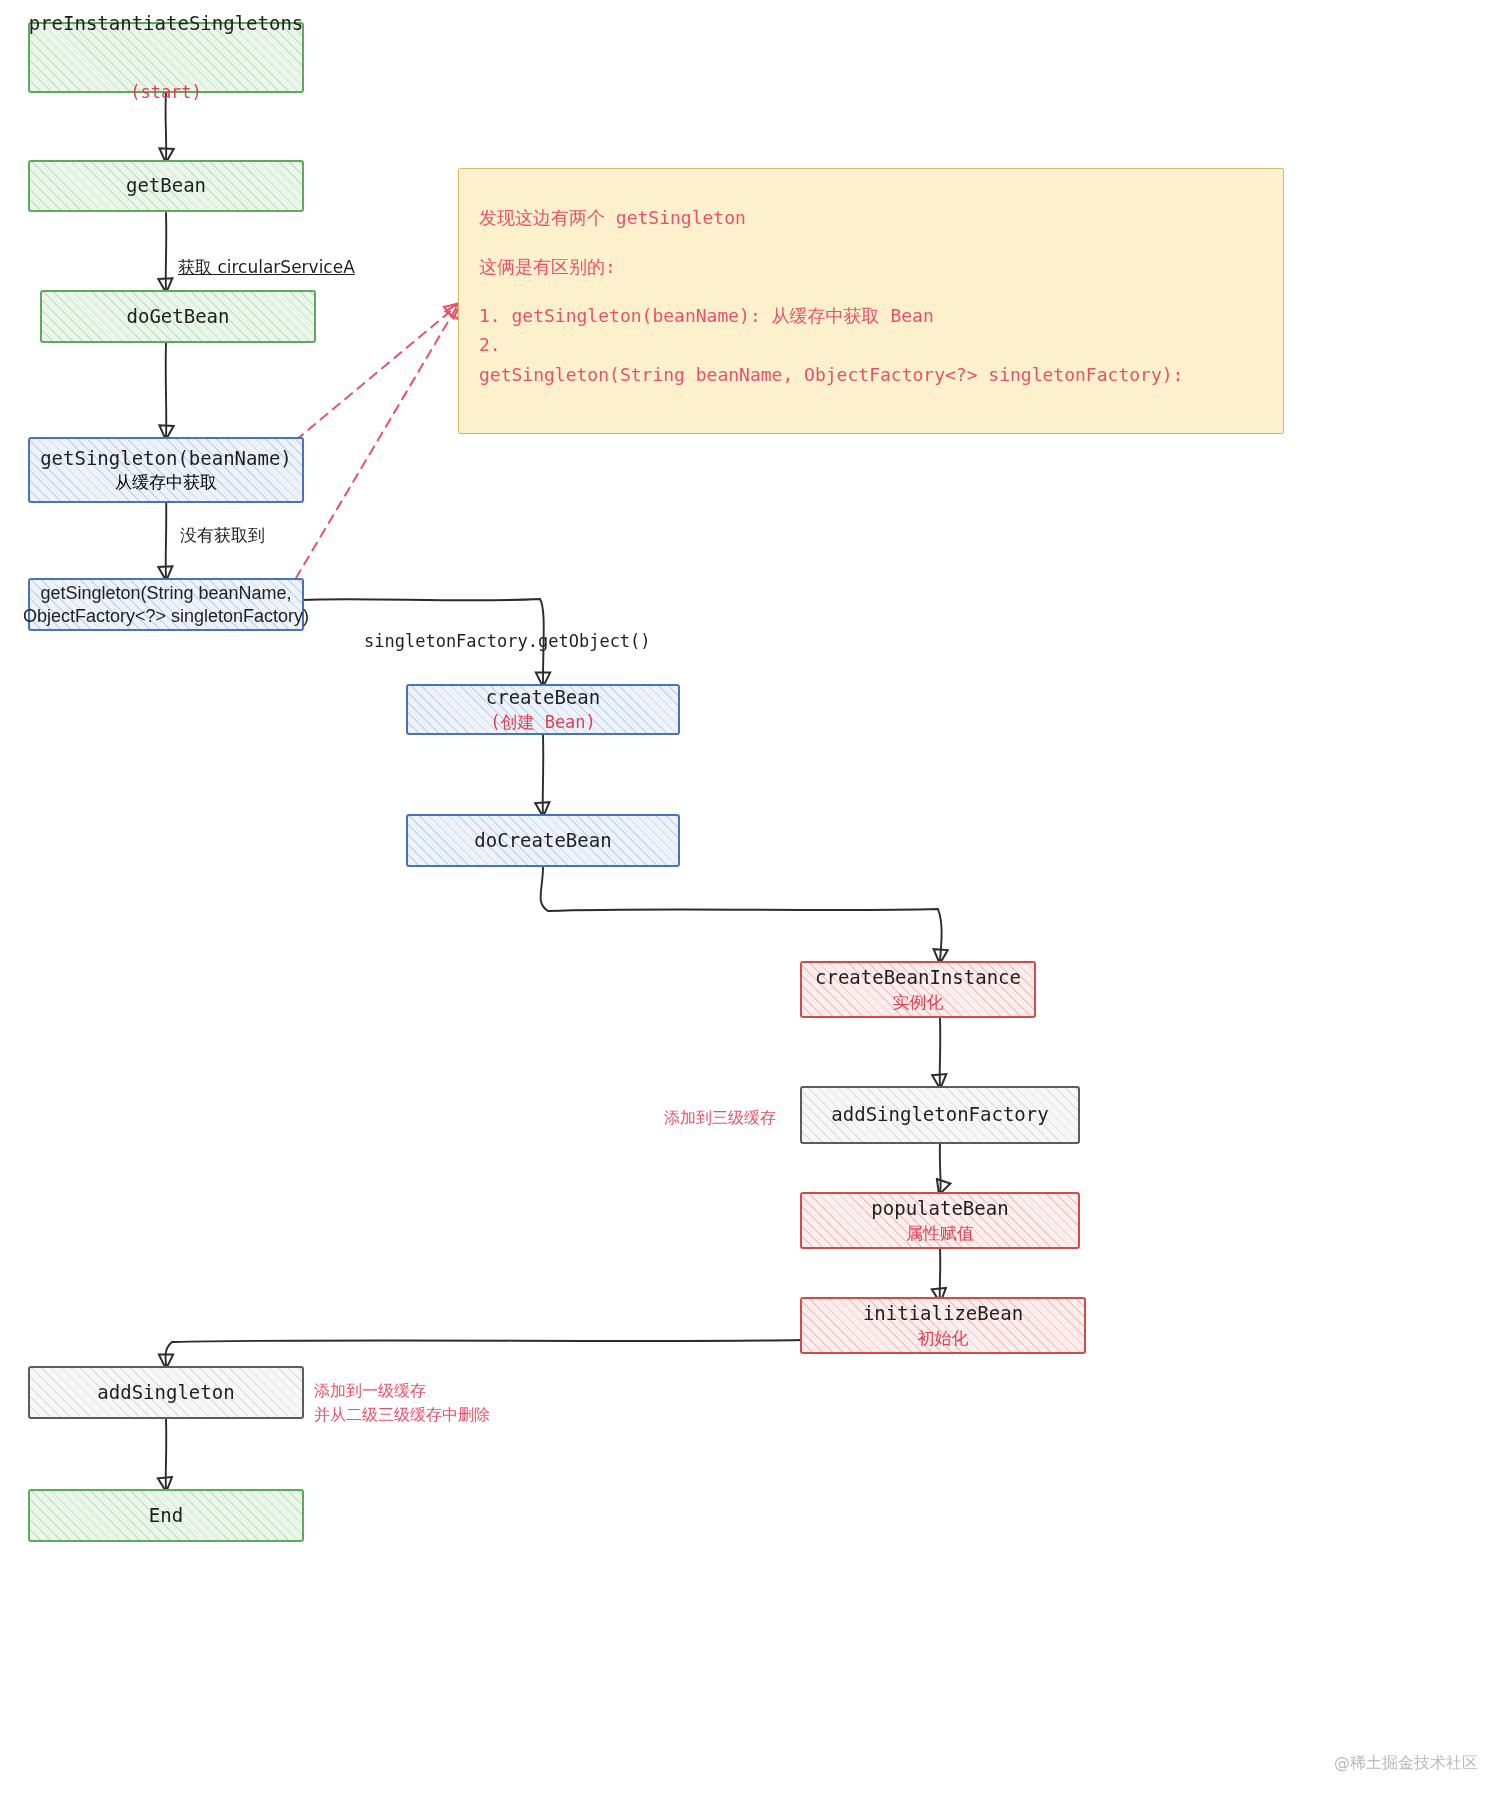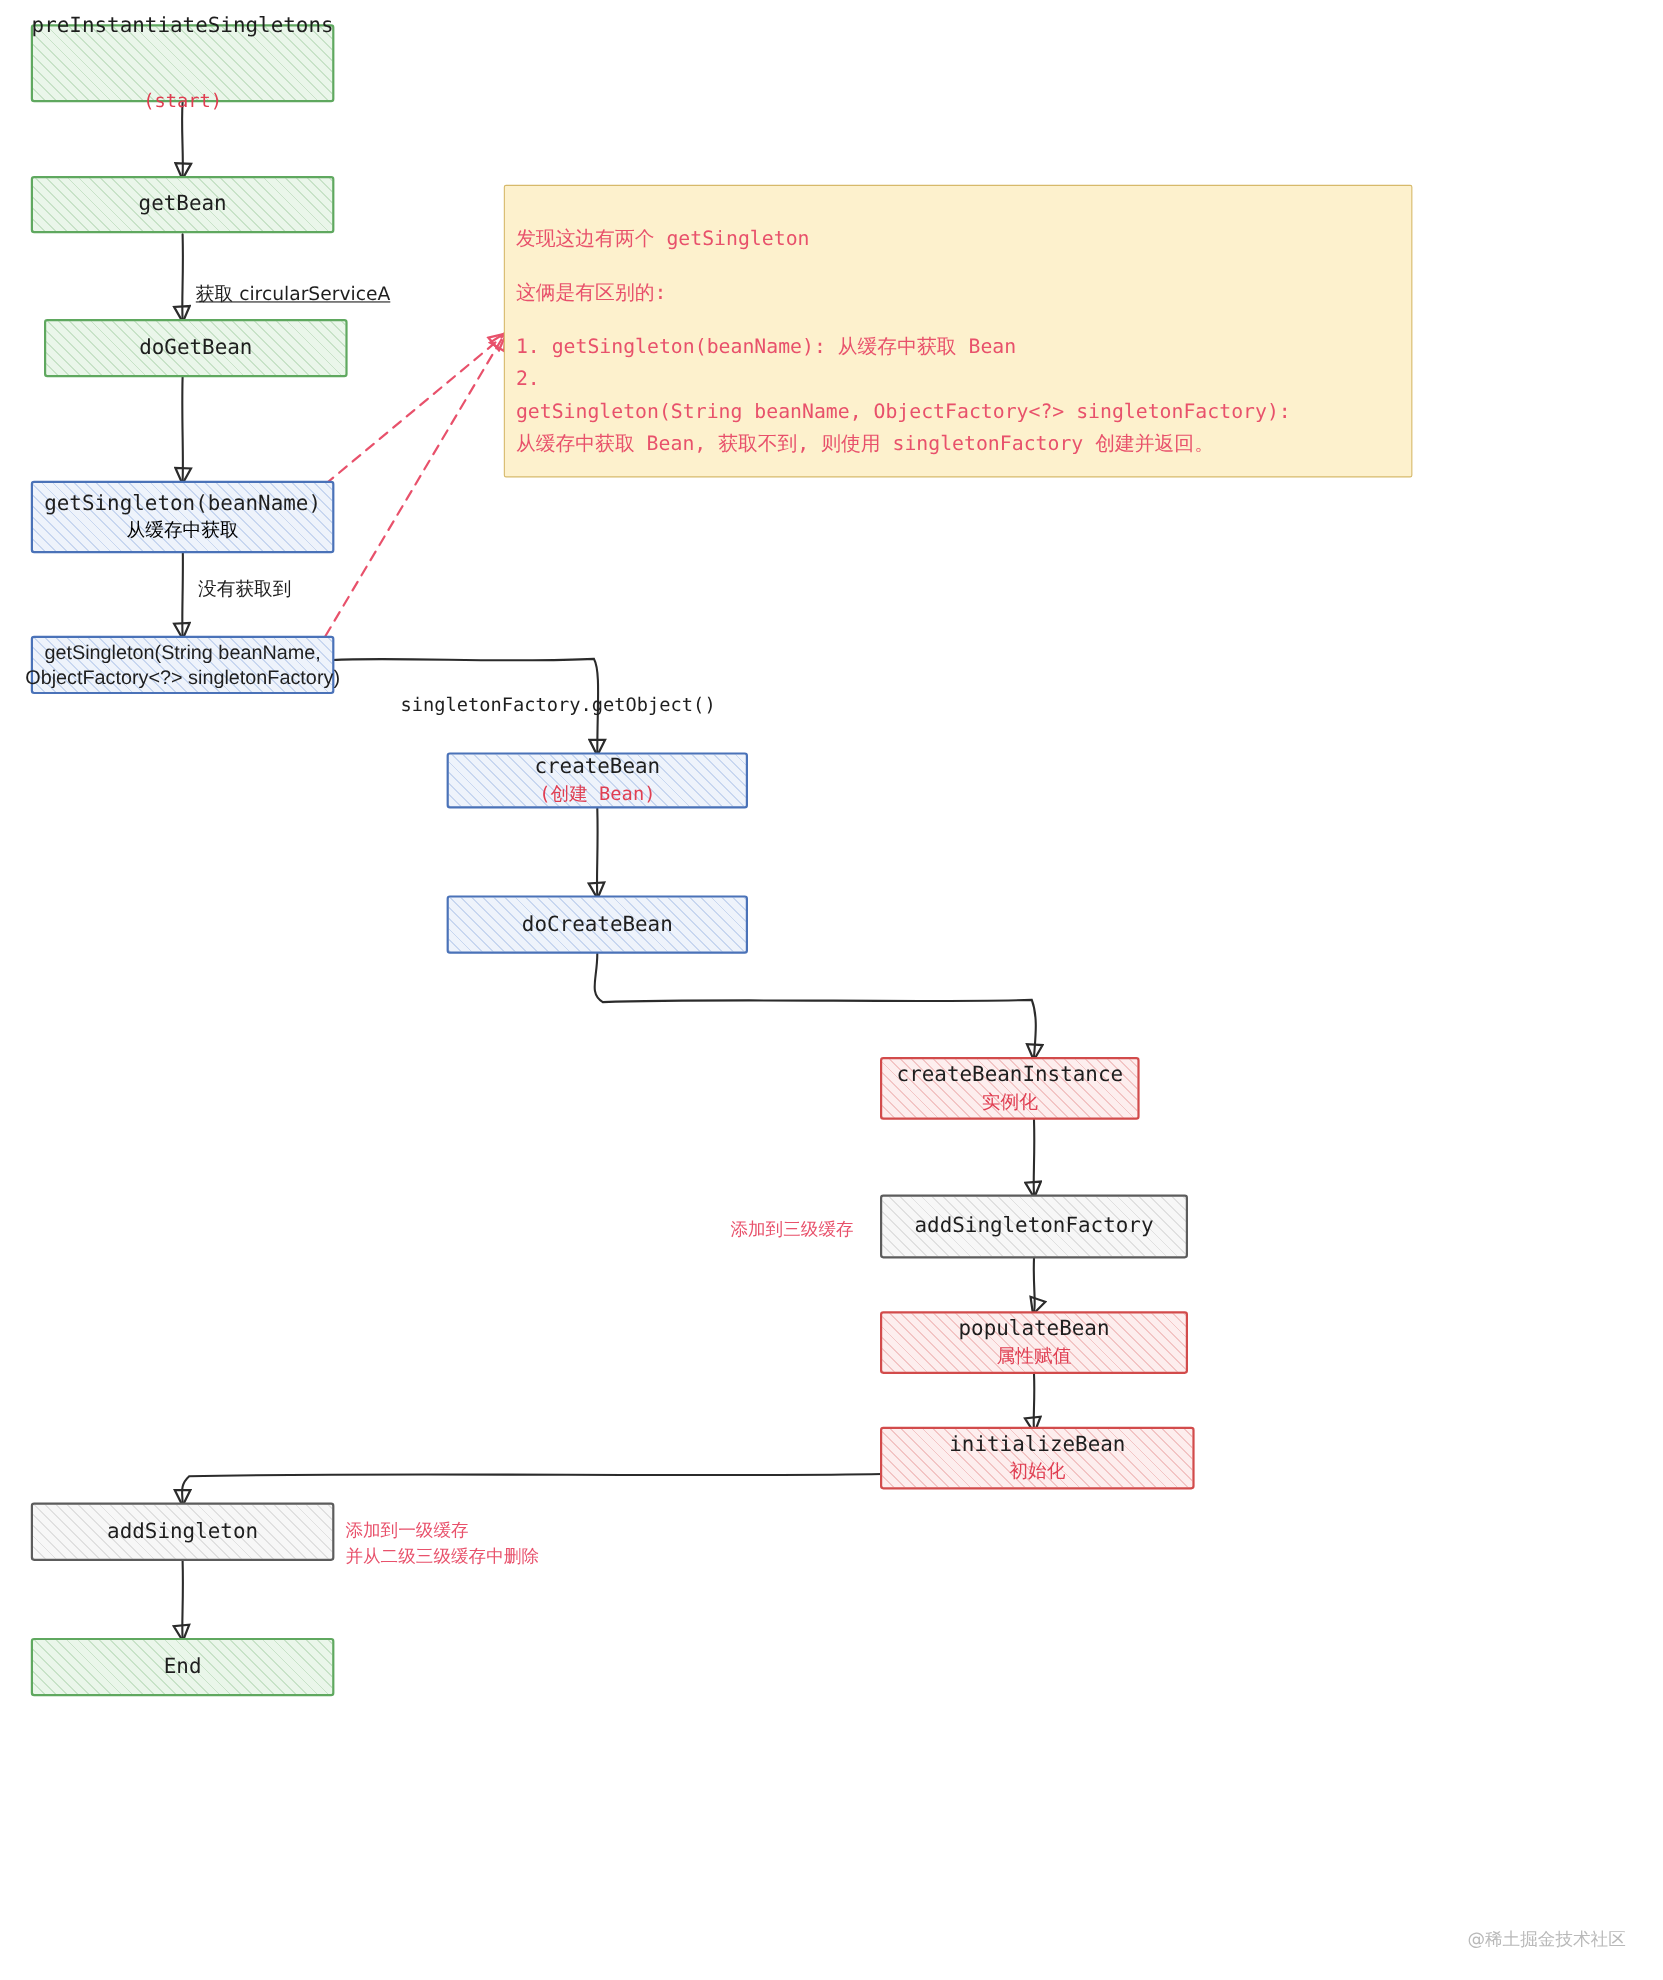--- a/index.html
+++ b/index.html
@@ -114,21 +114,21 @@
   #annotation {
     position: absolute;
     left: 458px;
     top: 168px;
     width: 826px;
     height: 266px;
     box-sizing: border-box;
     background: #fdf1cd;
     border: 1.5px solid #d6b96a;
     border-radius: 2px;
-    padding: 34px 14px 10px 10px;
+    padding: 34px 14px 10px 20px;
     color: #e8516b;
     font-family: "DejaVu Sans Mono", "Liberation Mono", monospace;
     font-size: 18px;
     line-height: 1.62;
   }
   #annotation p { margin: 0 0 20px 0; }
   #annotation .blk { margin: 0; }
   
   #wires {
     position: absolute;
@@ -264,18 +264,17 @@
     <div>添加到一级缓存</div>
     <div>并从二级三级缓存中删除</div>
   </div>
 
   <div id="annotation">
     <p>发现这边有两个 getSingleton</p>
     <p>这俩是有区别的:</p>
     <p class="blk">1. getSingleton(beanName): 从缓存中获取 Bean</p>
     <p class="blk">2.</p>
     <p class="blk">getSingleton(String beanName, ObjectFactory&lt;?&gt; singletonFactory):</p>
-    <p class="blk">从缓存中获取 Bean, 获取不到, 则使用 singletonFactory 创建并返回。</p>
   </div>
 
   <div id="watermark">@稀土掘金技术社区</div>
 
 </div>
 
 </body></html>

